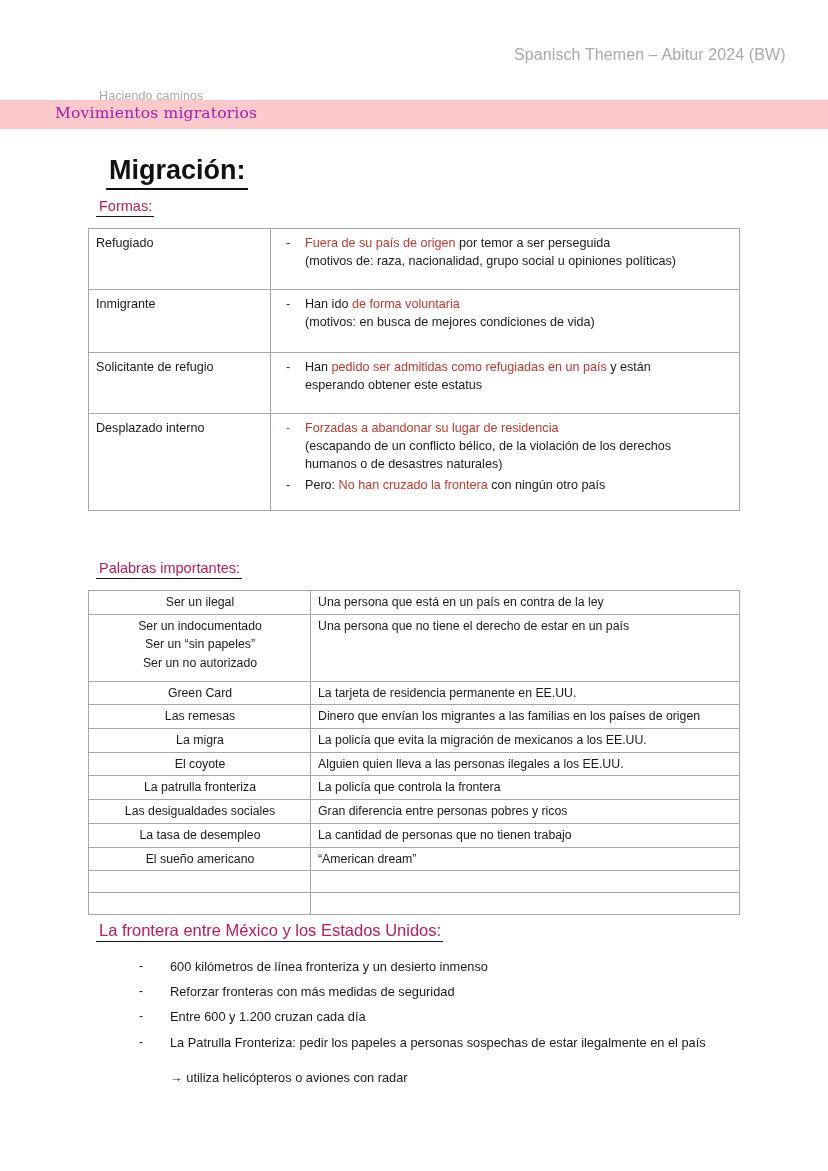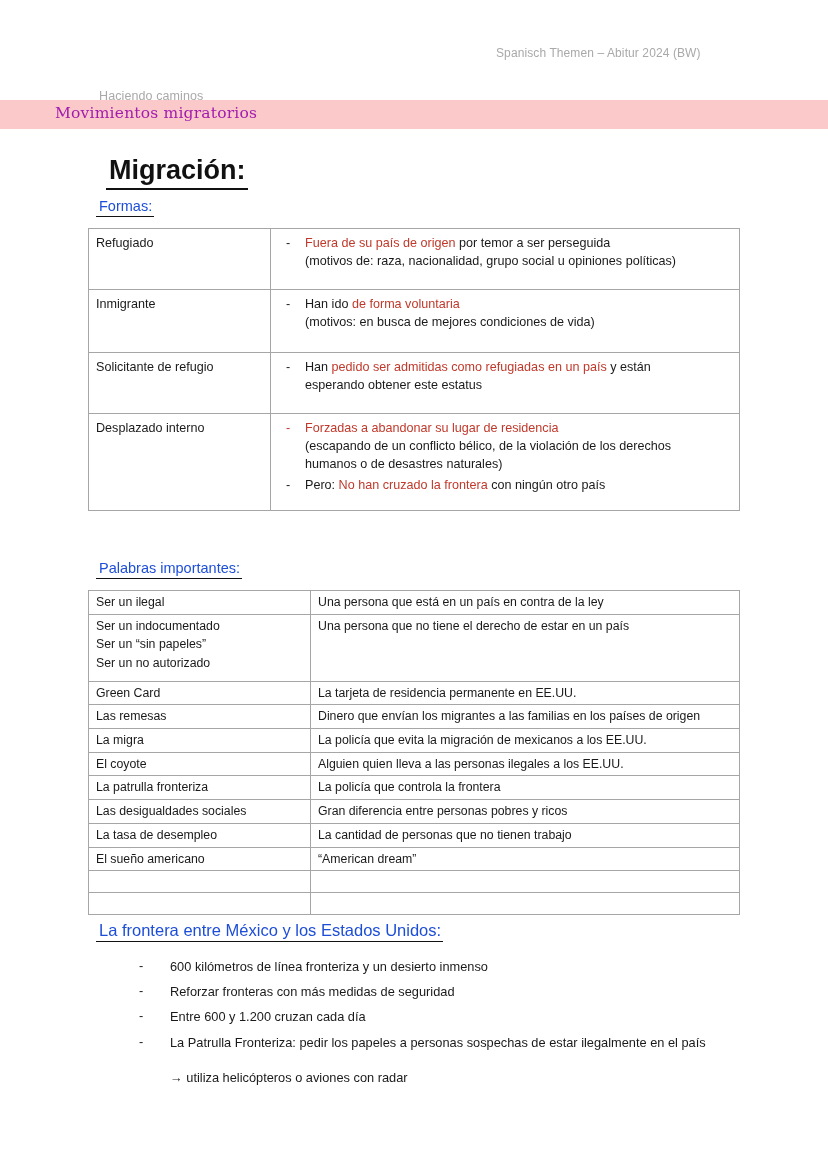--- a/index.html
+++ b/index.html
@@ -31,22 +31,22 @@
     position: absolute;
     left: 99px;
     font-size: 12.5px;
     color: #a9a9a9;
     letter-spacing: .1px;
     white-space: nowrap;
     margin-top: 43px;
   }
   .hdr-right {
     position: absolute;
-    left: 496px;
-    font-size: 12px;
+    left: 514px;
+    font-size: 16px;
     color: #a9a9a9;
     letter-spacing: .1px;
     white-space: nowrap;
   }
 
   
   .banner {
     position: absolute;
     top: 100px;
     left: 0;
@@ -74,21 +74,21 @@
     font-weight: bold;
     color: #111;
     border-bottom: 2.2px solid #111;
     padding: 0 2px 2px 3px;
     line-height: 1.15;
     white-space: nowrap;
   }
   .h-sub {
     position: absolute;
     font-size: 14.5px;
-    color: #1d4ed8;
+    color: #be185d;
     border-bottom: 1.6px solid #111;
     padding: 0 2px 1px 3px;
     line-height: 1.15;
     white-space: nowrap;
   }
   .h-sub.formas   { left: 96px;  top: 198px; }
   .h-sub.palabras { left: 96px;  top: 560px; }
   .h-sub.frontera {
     left: 96px;  top: 921px;
     font-size: 16.5px;
@@ -153,21 +153,21 @@
   #palabras-table {
     left: 88px;
     top: 590px;
     width: 652px;
   }
   #palabras-table td {
     padding: 2px 6px 2px 7px;
     font-size: 12.3px;
     line-height: 1.52;
   }
-  #palabras-table td.k { width: 208px; }
+  #palabras-table td.k { width: 208px; text-align: center; }
   #palabras-table tr.tall td { height: 62px; }
   #palabras-table tr.empty td { height: 17px; }
 
   
   .frontera-list {
     position: absolute;
     left: 139px;
     top: 957px;
     width: 640px;
   }

